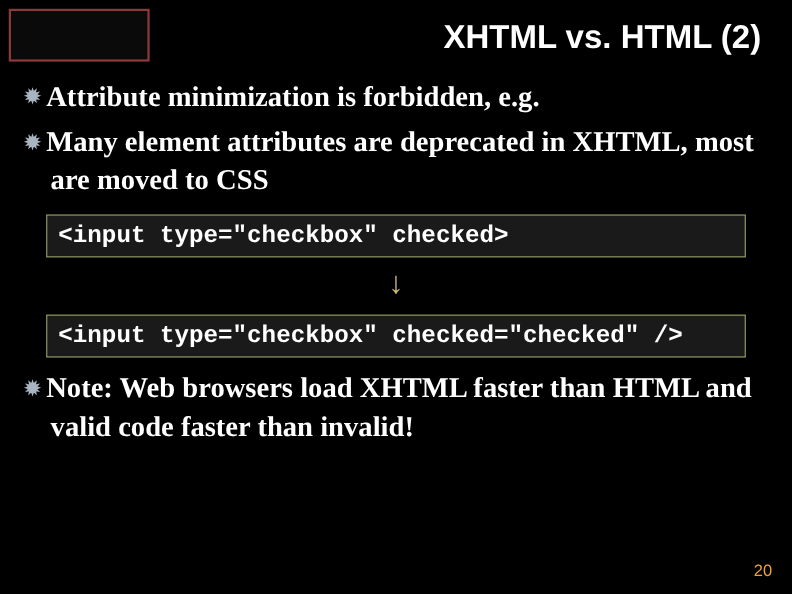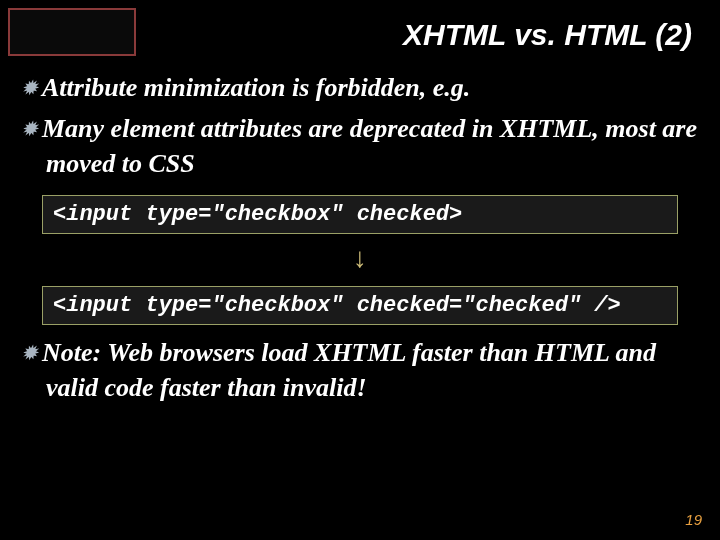--- a/index.html
+++ b/index.html
@@ -1,15 +1,15 @@
 <!DOCTYPE html>
 <html><head>
 <meta charset="utf-8">
 <style>
-  * { margin: 0; padding: 0; box-sizing: border-box; font-style: italic; }
+  * { margin: 0; padding: 0; box-sizing: border-box; }
   body {
     width: 720px;
     height: 540px;
     background: #000;
     color: #fff;
     font-family: Georgia, 'Times New Roman', serif;
     position: relative;
     overflow: hidden;
   }
   .logo-box {
@@ -103,13 +103,13 @@
   </div>
 
   <div class="code-box">&lt;input type="checkbox" checked="checked" /&gt;</div>
 
   <div class="bullet-item" style="">
     <span class="bullet-icon">✹</span><span>Note: Web browsers load XHTML faster than HTML and valid code faster than invalid!</span>
   </div>
 
 </div>
 
-<div class="page-num">19</div>
+<div class="page-num">20</div>
 
 </body></html>

